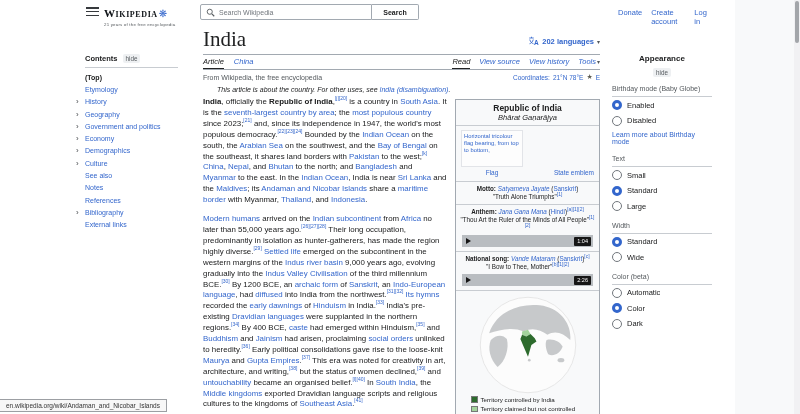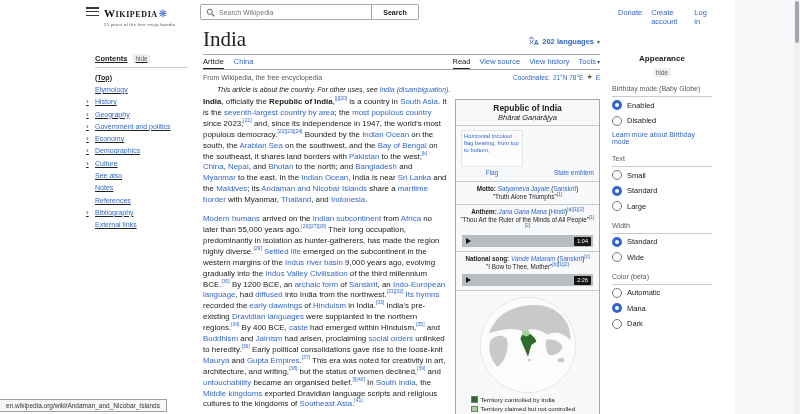--- a/index.html
+++ b/index.html
@@ -24,41 +24,41 @@
   .logo .wordmark { font-family:"Liberation Serif","DejaVu Serif",serif; font-size:11px; letter-spacing:.6px; color:#101418; font-variant:small-caps; font-weight:bold; }
   .logo .puzzle { color:#3366cc; font-size:10px; margin-left:1px; }
   .logo .tagline { font-size:4.4px; color:#54595d; letter-spacing:.2px; margin-top:.5px; }
   .searchwrap { position:absolute; left:200px; top:4px; height:16px; display:flex; }
   .searchbox { width:172px; height:16px; border:1px solid #a2a9b1; border-radius:2px 0 0 2px; background:#fff; display:flex; align-items:center; padding-left:5px; }
   .searchbox .ph { font-size:7px; color:#72777d; margin-left:4px; }
   .searchbtn { width:47px; height:16px; border:1px solid #a2a9b1; border-left:none; border-radius:0 2px 2px 0; background:#fff; font-size:7px; font-weight:bold; color:#202122; display:flex; align-items:center; justify-content:center; cursor:pointer; }
   .toplinks { position:absolute; left:618px; top:8px; display:flex; gap:9px; font-size:7.5px; }
 
   
-  .toc { position:absolute; left:86px; top:54px; width:102px; font-size:7px;text-decoration:underline; }
+  .toc { position:absolute; left:76px; top:54px; width:102px; font-size:7px; }
   .toc-head { display:flex; align-items:center; gap:5px; padding-left:9px; }
   .toc-head .t { font-weight:bold; font-size:7.5px; color:#202122; }
   .pill { font-size:6.3px; color:#54595d; background:#eef0f2; border-radius:2px; padding:1px 3px; cursor:pointer; }
   .toc-rule { border-bottom:1px solid #c8ccd1; margin:4px 0 3px 9px; }
   .toc-item { display:flex; align-items:center; height:12.3px; cursor:pointer; color:#3366cc; }
   .toc-item .chev { width:9px; color:#44474b; font-size:8px; text-align:left; flex:none; }
   .toc-item .pad { width:9px; flex:none; }
   .toc-item.top { color:#202122; font-weight:bold; }
 
   
   .main { position:absolute; left:203px; top:27px; width:397px; }
   .titlerow { position:relative; height:27px; }
   .pagetitle { font-family:"Liberation Serif","DejaVu Serif",serif; font-weight:normal; font-size:21px; color:#202122; }
   .langbtn { position:absolute; right:0; top:9px; display:flex; align-items:center; gap:3px; color:#3366cc; font-size:7.5px; font-weight:bold; cursor:pointer; }
   .langbtn .caret { font-size:6px; color:#54595d; }
   .rule { border-top:1px solid #a2a9b1; }
   .tabsrow { position:relative; height:14px; border-bottom:1px solid #a2a9b1; margin-top:1px; }
   .tabs-l { position:absolute; left:0; bottom:0; display:flex; gap:10px; font-size:7.5px; }
   .tabs-r { position:absolute; right:0; bottom:0; display:flex; gap:9px; font-size:7.5px; }
-  .tab { padding:12px 0 2px; color:#3366cc; cursor:pointer; }
+  .tab { padding:12px 0 2px; color:#3366cc; cursor:pointer;font-style:italic; }
   .tab.active { color:#202122; border-bottom:1.5px solid #202122; }
   .tab .caret { font-size:6px; color:#54595d; margin-left:1px; }
   .subrow { display:flex; justify-content:space-between; align-items:center; margin-top:3px; }
   .fromwiki { font-size:7px; color:#54595d; }
   .coords { font-size:6.5px; display:flex; align-items:center; gap:3px; }
   .coords .star { color:#5a5a50; font-size:7px; }
   .hatnote { font-style:italic; font-size:7px; color:#202122; padding-left:14px; margin:5px 0 4px; }
   .bodytext { font-size:7.9px; line-height:10.9px; color:#202122; }
   .bodytext p { margin-bottom:8px; }
 
@@ -333,21 +333,21 @@
         </div>
       </div>
       <div>
         <div class="ap-group-label">Color (beta)</div>
         <div class="ap-opt">
           <span class="radio"></span>
           <span class="ol">Automatic</span>
         </div>
         <div class="ap-opt">
           <span class="radio sel"></span>
-          <span class="ol">Mana</span>
+          <span class="ol">Color</span>
         </div>
         <div class="ap-opt">
           <span class="radio"></span>
           <span class="ol">Dark</span>
         </div>
       </div>
     </div>
 </div>
 
 <div class="graystrip"></div>

